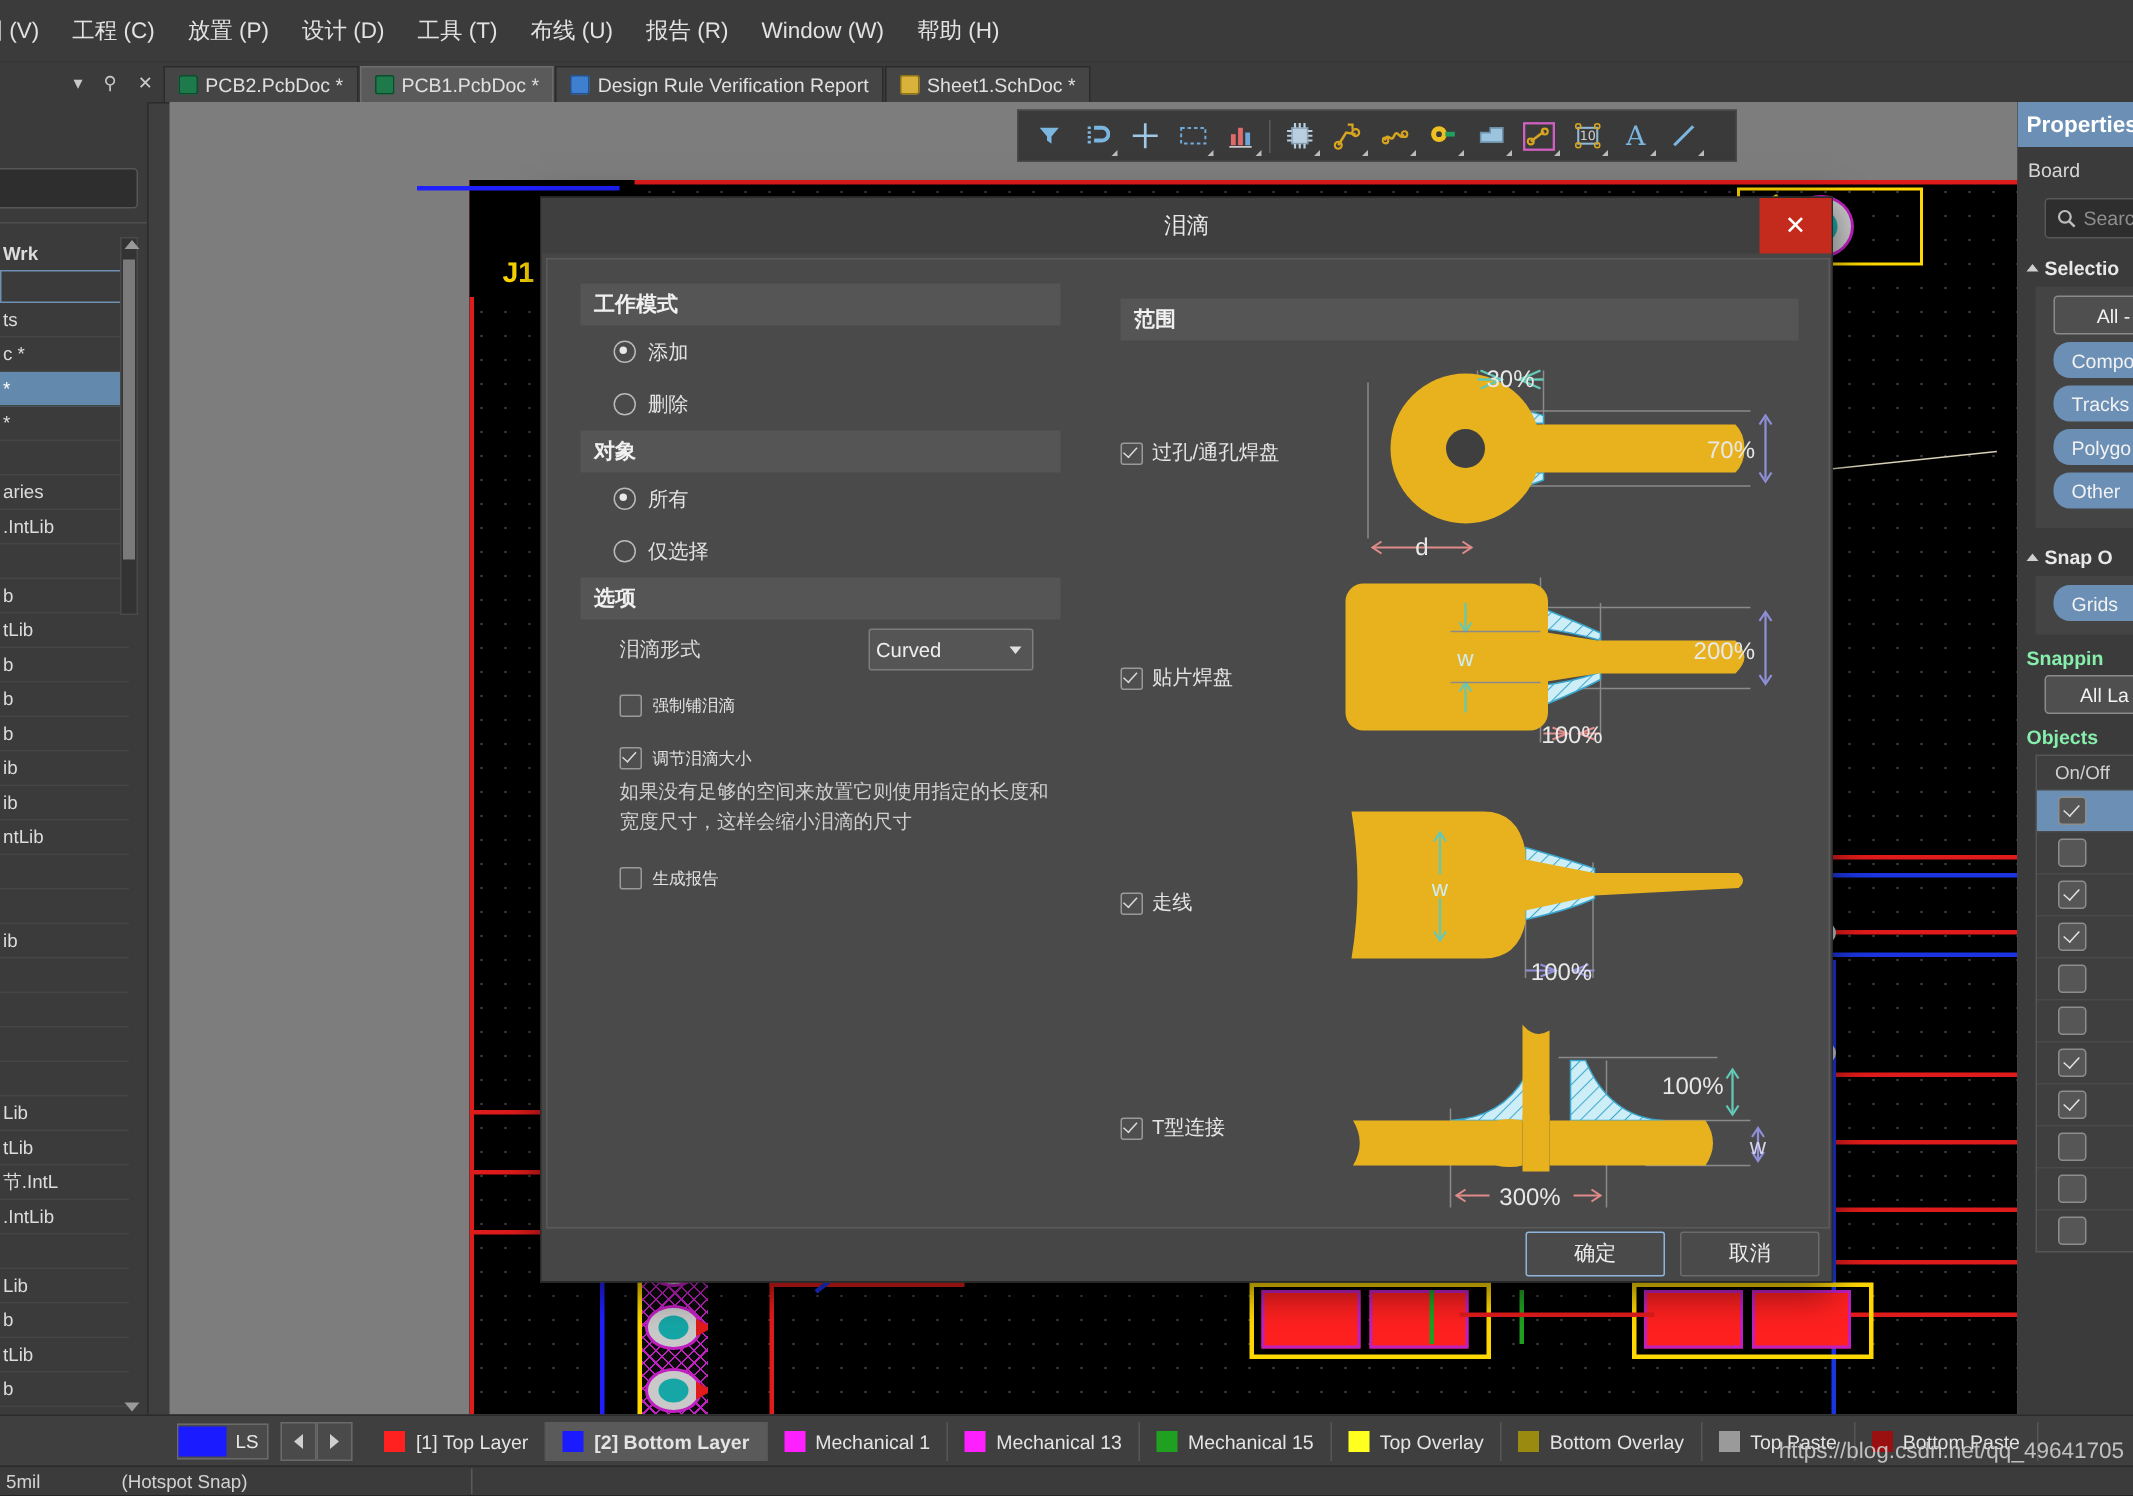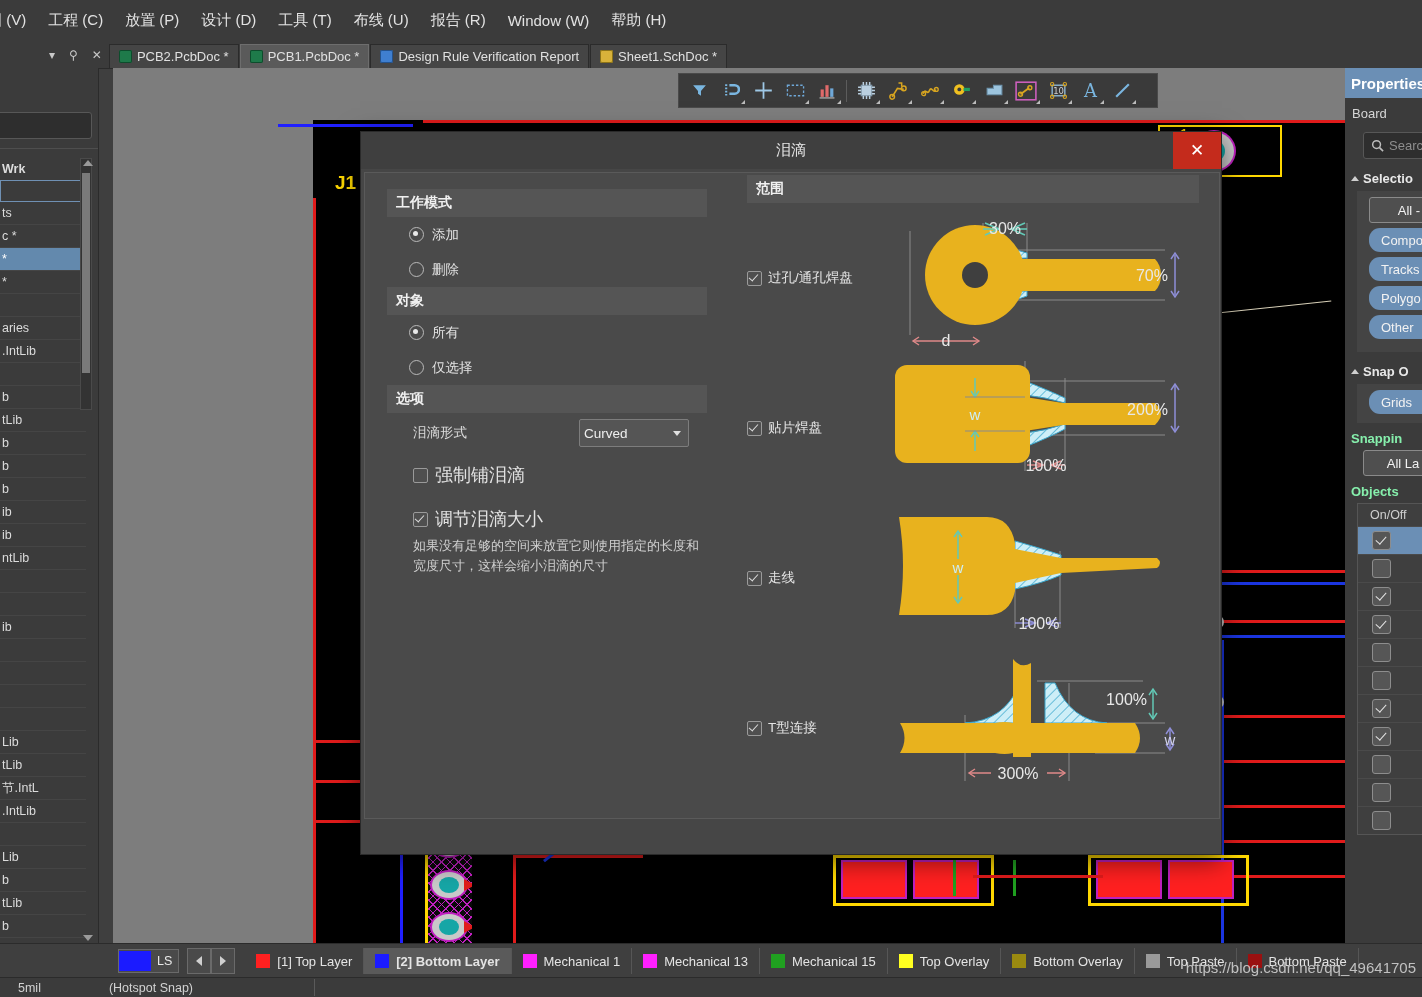--- a/index.html
+++ b/index.html
@@ -78,37 +78,37 @@
   #dlg-title h1{margin:0;font-size:15px;font-weight:normal;color:#e9e9e9;}
   #dlg-close{position:absolute;right:0;top:0;width:48px;height:37px;background:#c42b1c;color:#fff;
              display:flex;align-items:center;justify-content:center;font-size:17px;cursor:default;}
   #dlg-body{position:absolute;left:3px;top:40px;width:854px;height:645px;background:#4a4a4a;border:1px solid #5a5a5a;}
   #dlg-foot{position:absolute;left:0;right:0;bottom:0;height:36px;display:flex;align-items:center;justify-content:flex-end;
             gap:10px;padding-right:8px;}
   .dbtn{width:93px;height:30px;background:#4a4a4a;border:1px solid #6b6b6b;border-radius:2px;color:#ececec;font-size:14px;cursor:default;}
   .dbtn.primary{border-color:#8fb4dc;}
 
   .col-left{position:absolute;left:22px;top:16px;width:320px;}
-  .col-right{position:absolute;left:382px;top:2px;width:452px;}
+  .col-right{position:absolute;left:382px;top:26px;width:452px;text-align:center;}
   .sechdr{height:28px;background:#555;display:flex;align-items:center;padding-left:9px;font-weight:bold;font-size:14px;color:#f0f0f0;}
   .radiorow{height:35px;display:flex;align-items:center;padding-left:22px;gap:8px;cursor:default;}
   .radio{width:13px;height:13px;border-radius:50%;border:1px solid #b9b9b9;background:#4a4a4a;position:relative;flex:0 0 auto;}
   .radio.on::after{content:"";position:absolute;left:3px;top:3px;width:5px;height:5px;border-radius:50%;background:#e8e8e8;}
   .radiorow span{font-size:13.5px;color:#e2e2e2;}
 
   .formrow{display:flex;align-items:center;height:40px;padding-left:26px;}
   .formrow label{font-size:13.5px;color:#dcdcdc;}
   .selectbox{margin-left:auto;margin-right:18px;width:100px;height:26px;background:#555;border:1px solid #7d7d7d;border-radius:2px;
              display:flex;align-items:center;padding:0 4px;font-size:13.5px;color:#eee;position:relative;cursor:default;}
   .selectbox .caret{position:absolute;right:7px;top:11px;width:0;height:0;border-left:4.5px solid transparent;border-right:4.5px solid transparent;border-top:5px solid #e0e0e0;}
 
   .chkrow{display:flex;align-items:center;gap:7px;padding-left:26px;margin-top:10px;cursor:default;}
   .chk{width:13px;height:13px;border:1px solid #9a9a9a;background:#4f4f4f;border-radius:2px;position:relative;flex:0 0 auto;}
   .chk.on::after{content:"";position:absolute;left:3px;top:0px;width:4px;height:8px;border:solid #dcdcdc;border-width:0 1.6px 1.6px 0;transform:rotate(42deg);}
-  .chkrow span{font-size:18px;color:#e2e2e2;}
+  .chkrow span{font-size:11px;color:#e2e2e2;}
   .helptext{padding-left:26px;margin-top:5px;width:286px;font-size:13px;line-height:20px;color:#cfcfcf;}
 
   
   .scoperow{display:flex;align-items:center;min-height:150px;}
   .scope-chk{display:flex;align-items:center;gap:6px;width:118px;flex:0 0 auto;}
   .scope-chk span{font-size:13.5px;color:#e4e4e4;white-space:nowrap;overflow:hidden;}
   .scope-fig{flex:1 1 auto;position:relative;height:150px;}
 
   
   #props{position:absolute;left:1345px;top:68px;width:77px;height:911px;background:#3b3b3b;overflow:hidden;}
@@ -143,21 +143,21 @@
   .navb.l div{border-right:6px solid #cfcfcf;}
   .navb.r div{border-left:6px solid #cfcfcf;}
   .ltab{display:flex;align-items:center;gap:7px;height:26px;padding:0 11px;font-size:13px;color:#e4e4e4;
         border-right:1px solid #565656;cursor:default;white-space:nowrap;}
   .ltab.active{background:#5a5a5a;font-weight:bold;}
   .ltab i{width:14px;height:14px;display:block;flex:0 0 auto;}
 
   
   #statusbar{position:absolute;left:0;bottom:0;width:1422px;height:19px;background:#3b3b3b;border-top:1px solid #2b2b2b;
              display:flex;align-items:center;font-size:12.5px;color:#d2d2d2;}
-  #statusbar .sb{padding-left:18px;white-space:nowrap;text-align:center;}
+  #statusbar .sb{padding-left:4px;white-space:nowrap;text-align:center;}
   #sb-sep{position:absolute;left:314px;top:1px;width:1px;height:17px;background:#5a5a5a;}
 
   #watermark{position:absolute;right:6px;bottom:21px;font-size:15px;color:#cfcfcf;opacity:.9;white-space:nowrap;}
 </style>
 </head>
 <body>
 
 <div id="menubar">
   <ul>
     <li>图 (V)</li>
@@ -544,20 +544,24 @@
         <div class="chk"></div>
         <span>强制铺泪滴</span>
       </div>
 
       <div class="chkrow" style="margin-top:20px;">
         <div class="chk on"></div>
         <span>调节泪滴大小</span>
       </div>
       <div class="helptext">如果没有足够的空间来放置它则使用指定的长度和宽度尺寸，这样会缩小泪滴的尺寸</div>
 
+      <div class="chkrow" style="margin-top:20px;">
+        <div class="chk"></div>
+        <span>生成报告</span>
+      </div>
     </div>
 
     <div class="col-right">
       <div class="sechdr">范围</div>
 
       <div class="scoperow">
         <div class="scope-chk">
           <div class="chk on"></div>
           <span>过孔/通孔焊盘</span>
         </div>
@@ -687,20 +691,24 @@
             <path d="M110 116 l-6 4 6 4" fill="none" stroke="#e08a8a" stroke-width="1.4"></path>
             <path d="M194 116 l6 4 -6 4" fill="none" stroke="#e08a8a" stroke-width="1.4"></path>
             <rect x="126" y="110" width="56" height="20" fill="#4a4a4a"></rect>
             <text x="153" y="126" font-size="16" fill="#e8e8e8" text-anchor="middle" font-family="Liberation Sans">300%</text>
           </svg>
         </div>
       </div>
     </div>
   </div>
 
+  <div id="dlg-foot">
+    <button class="dbtn primary">确定</button>
+    <button class="dbtn">取消</button>
+  </div>
 </div>
 
 <div id="props">
   <div id="props-title">Properties</div>
   <div id="props-sub">Board</div>
   <div id="props-search">
     <svg width="13" height="13" viewBox="0 0 14 14">
         <circle cx="6" cy="6" r="4.2" fill="none" stroke="#bdbdbd" stroke-width="1.6"></circle>
         <path d="M9.2 9.2L13 13" stroke="#bdbdbd" stroke-width="1.8"></path>
       </svg>

